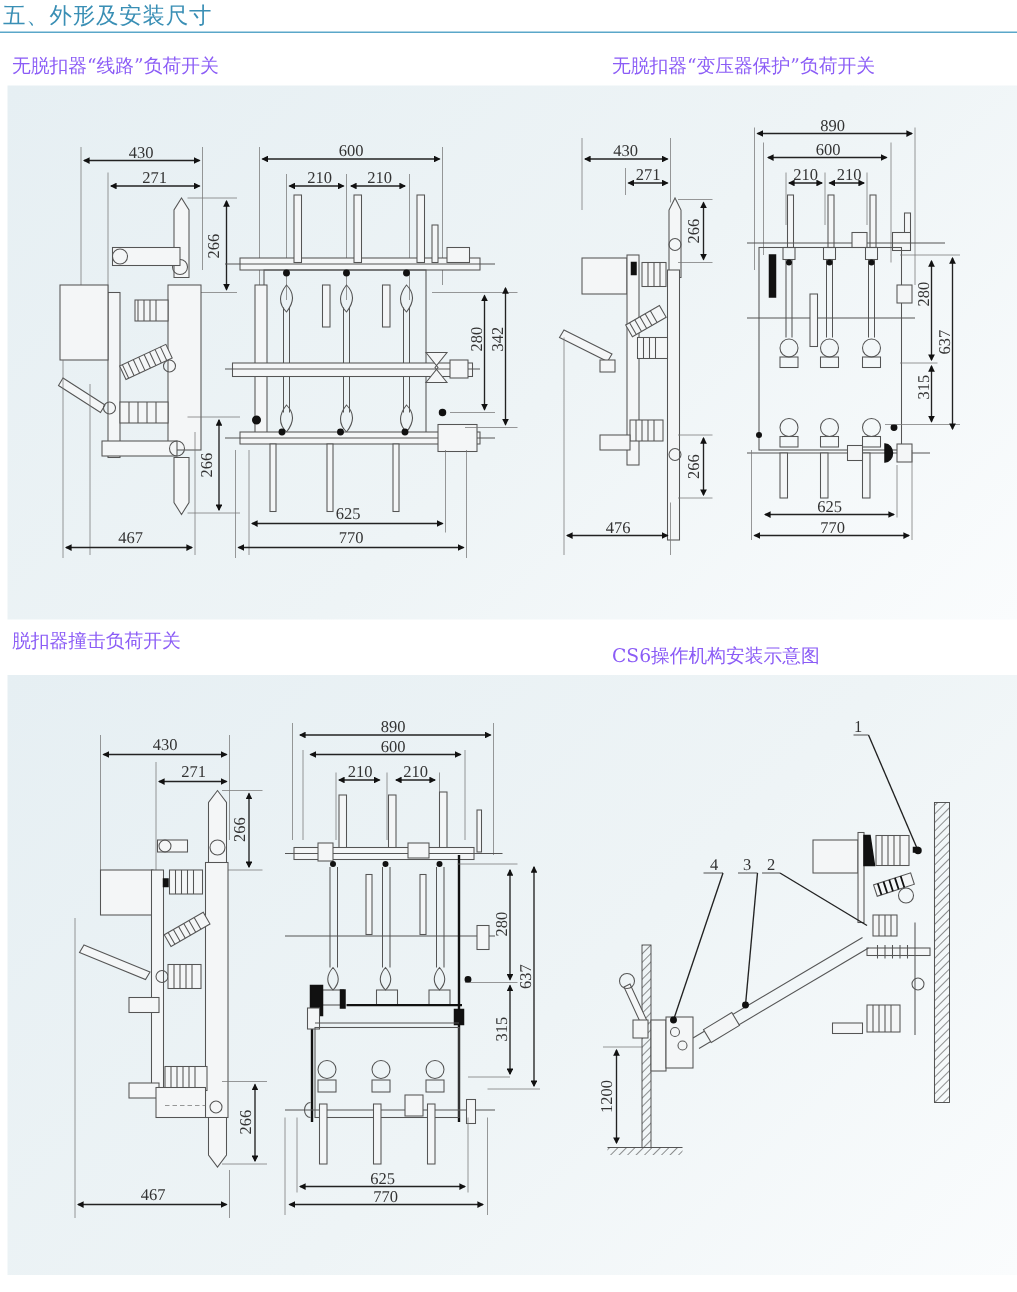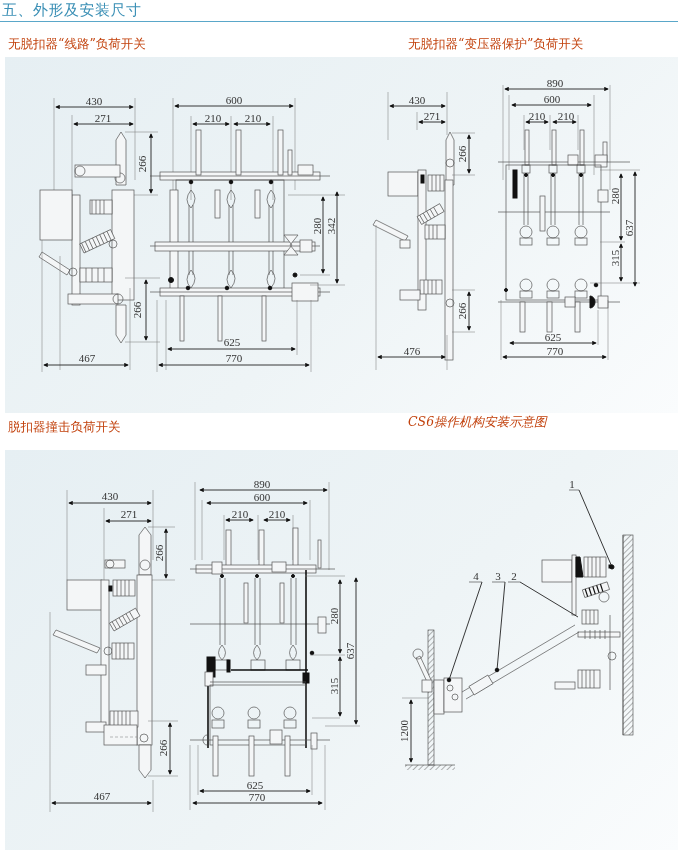--- a/index.html
+++ b/index.html
@@ -1,41 +1,41 @@
 <!DOCTYPE html>
 <html><head>
 <meta charset="utf-8">
 <style>
   html,body{margin:0;padding:0;background:#fff;}
   body{width:678px;height:861px;position:relative;overflow:hidden;font-family:"DejaVu Serif","Liberation Serif",serif;color:#333;}
   .header{position:absolute;left:0;top:0;width:678px;height:22px;}
   .header-title{position:absolute;left:2px;top:1px;font-family:"DejaVu Sans","Liberation Sans",sans-serif;font-size:15px;color:#3a8fb5;letter-spacing:0.5px;}
   .header-rule{position:absolute;left:0;top:21px;width:678px;height:1px;background:#5aa7c9;}
-  .caption{position:absolute;font-size:12.5px;color:#c2410c;white-space:nowrap;}
+  .caption{position:absolute;font-size:12.5px;color:#8b5cf6;white-space:nowrap;}
   .panel{position:absolute;background:linear-gradient(135deg,#e6eff3 0%,#eef4f6 55%,#fafcfd 100%);}
   svg{position:absolute;left:0;top:0;overflow:visible;}
   .dim{font-family:"Liberation Serif","DejaVu Serif",serif;font-size:11px;fill:#333;}
   .ln{stroke:#555;stroke-width:0.7;fill:none;}
   .thin{stroke:#777;stroke-width:0.5;fill:none;}
   .dl{stroke:#222;stroke-width:0.9;fill:none;}
   .part{stroke:#555;stroke-width:0.7;fill:#f4f6f7;}
   .dark{fill:#111;stroke:#111;}
 </style>
 </head>
 <body>
 
 <div class="header">
   <span class="header-title">五、外形及安装尺寸</span>
   <div class="header-rule"></div>
 </div>
 
 <div class="caption" style="left:8px;top:36px;">无脱扣器“线路”负荷开关</div>
 <div class="caption" style="left:408px;top:36px;">无脱扣器“变压器保护”负荷开关</div>
 <div class="caption" style="left:8px;top:419px;">脱扣器撞击负荷开关</div>
-<div class="caption" style="left:408px;top:414px;font-style:italic;">CS6操作机构安装示意图</div>
+<div class="caption" style="left:408px;top:429px;">CS6操作机构安装示意图</div>
 
 <div class="panel" style="left:5px;top:57px;width:673px;height:356px;"></div>
 <div class="panel" style="left:5px;top:450px;width:673px;height:400px;"></div>
 
 <svg width="678" height="861" viewBox="0 0 678 861">
   <defs>
     <marker id="ar" viewBox="0 0 6 6" refX="5" refY="3" markerWidth="5" markerHeight="5" orient="auto-start-reverse">
       <path d="M0,0 L6,3 L0,6 z" fill="#111"></path>
     </marker>
     <pattern id="hp" width="4" height="4" patternUnits="userSpaceOnUse" patternTransform="rotate(45)">

